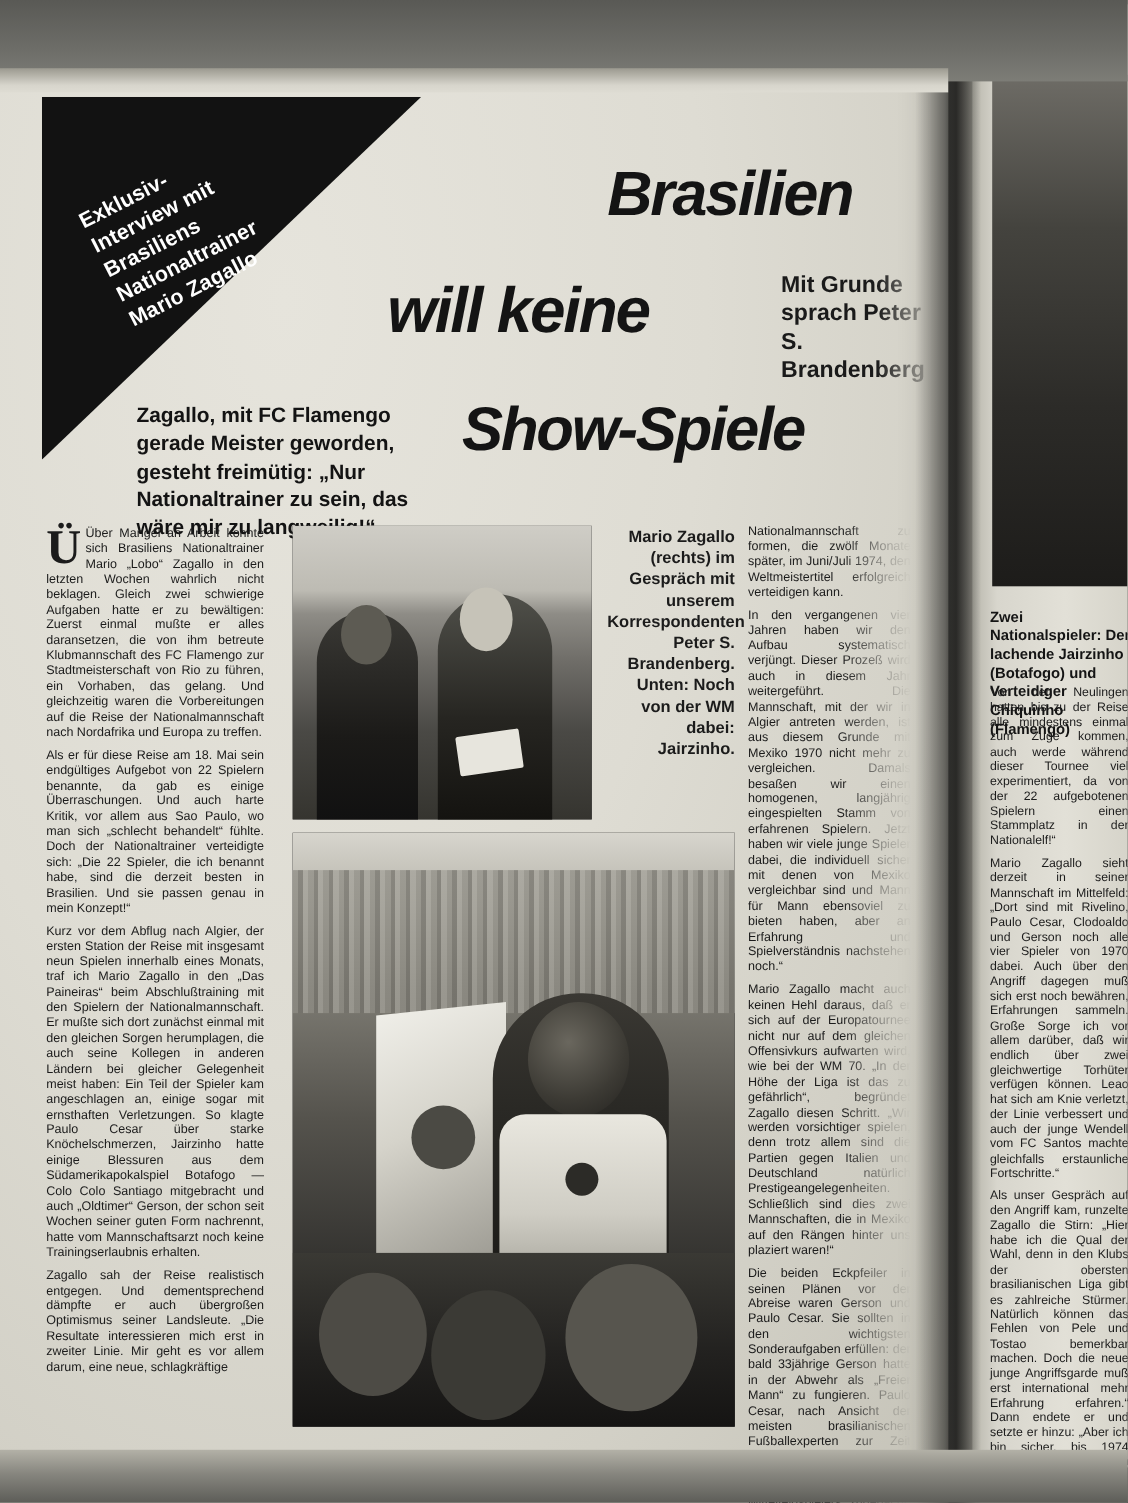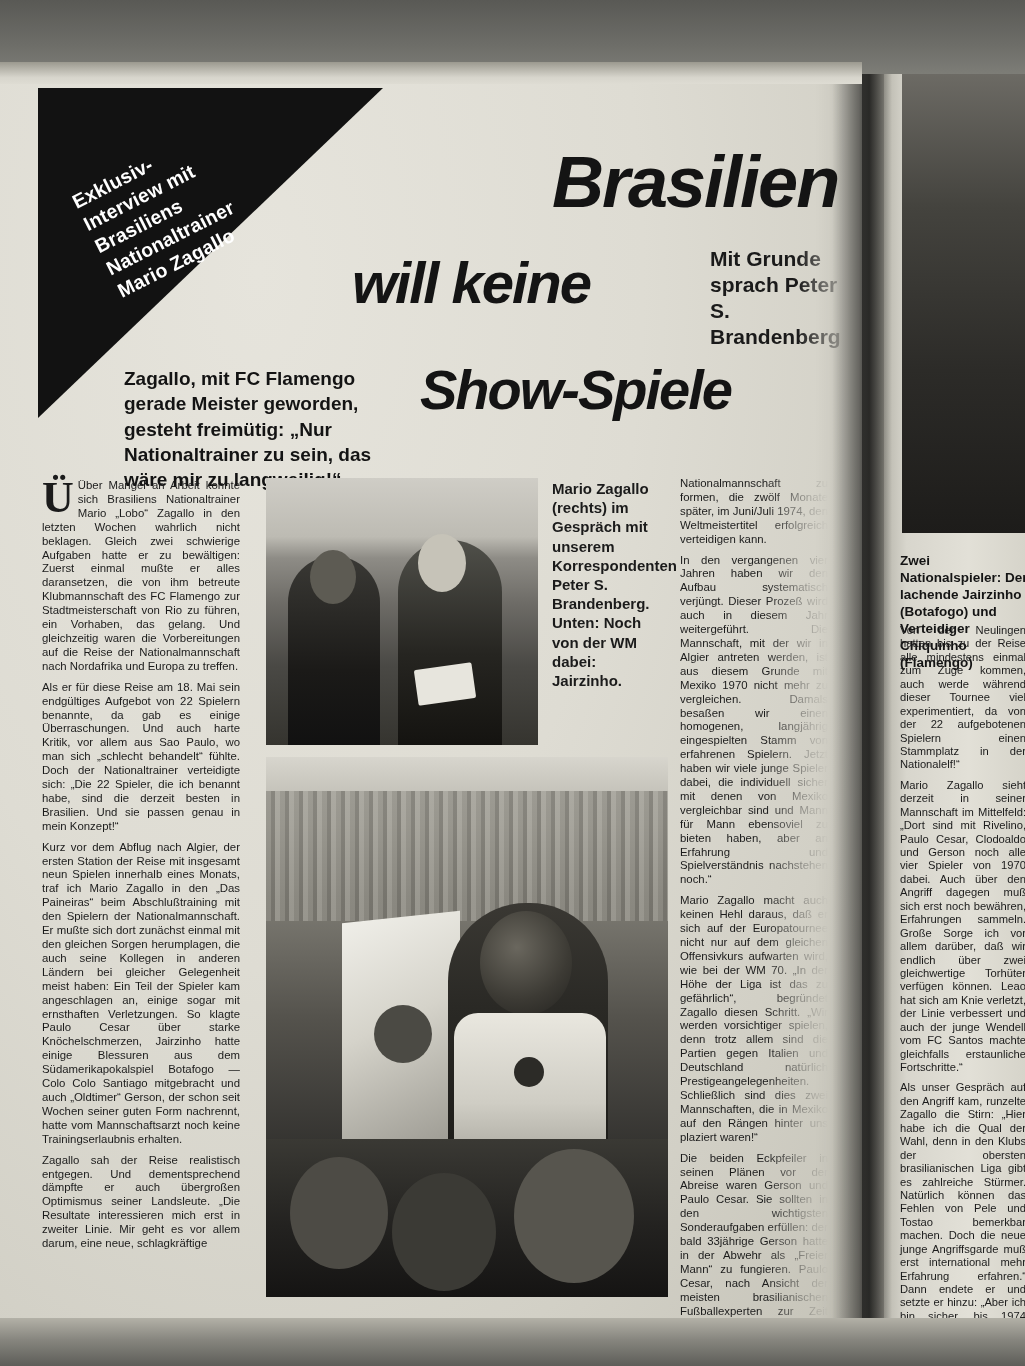--- a/index.html
+++ b/index.html
@@ -60,39 +60,39 @@
   }
   .flagtext div{white-space:nowrap;}
 
   
   .headline{
     position:absolute;left:352px;top:4px;width:510px;
     color:#141414;font-weight:bold;font-style:italic;
     font-family:"Liberation Sans","DejaVu Sans",sans-serif;
     letter-spacing:-2px;
   }
-  .hl1{position:absolute;left:200px;top:74px;font-size:72px;line-height:.86;}
+  .hl1{position:absolute;left:200px;top:74px;font-size:57px;line-height:.86;}
   .hl2{position:absolute;left:0;top:180px;font-size:58px;line-height:.86;}
   .hl3{position:absolute;left:68px;top:288px;font-size:56px;line-height:.86;}
   .byline{
     position:absolute;left:710px;top:172px;width:150px;
     font-weight:bold;font-size:21px;line-height:1.24;color:#1a1a1a;
     text-align:left;
   }
 
   .standfirst{
     position:absolute;left:124px;top:292px;width:280px;
     font-size:19px;line-height:1.33;font-weight:bold;color:#131313;
   }
 
   
   .col{position:absolute;font-size:11.4px;line-height:1.22;color:#1b1b1b;text-align:justify;}
   .col p{margin:0 0 7px 0;hyphens:auto;}
   #col1{left:42px;top:405px;width:198px;}
-  #col2{left:552px;top:405px;width:116px;font-size:15px;line-height:1.28;font-weight:bold;text-align:left;}
+  #col2{left:552px;top:405px;width:116px;font-size:15px;line-height:1.28;font-weight:bold;text-align:right;}
   #col3{left:680px;top:403px;width:148px;}
 
   .dropcap{
     float:left;font-size:44px;line-height:34px;font-weight:bold;
     margin:2px 4px 0 0;font-family:"Liberation Serif",serif;
   }
 
   
   .photo{position:absolute;background:#2b2b2b;overflow:hidden;}
   #photo1{left:266px;top:404px;width:272px;height:267px;}

